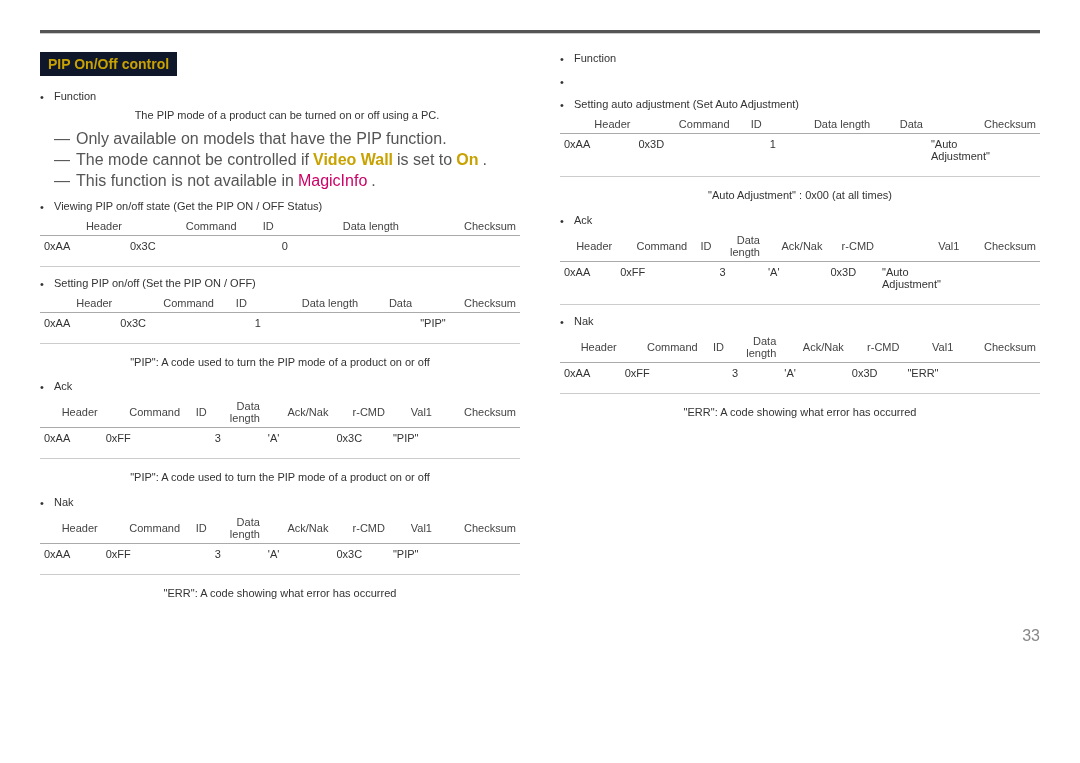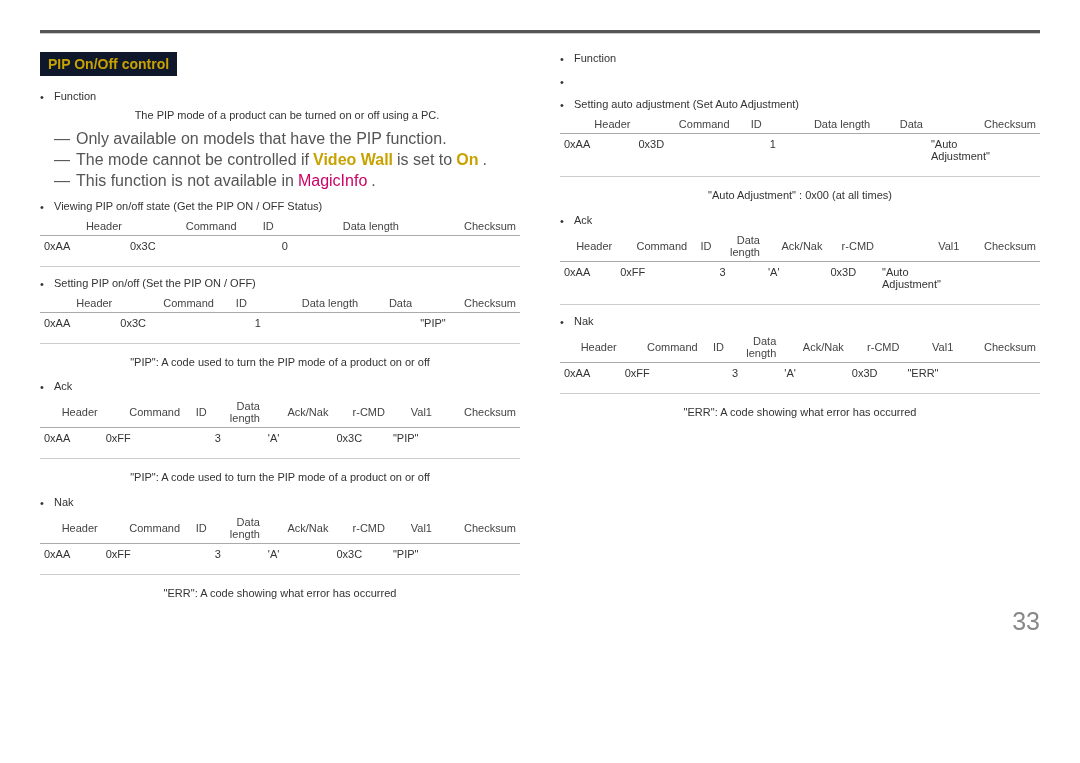--- a/index.html
+++ b/index.html
@@ -100,22 +100,23 @@
       text-align: center;
     }
     .indent {
       padding-left: 14px;
     }
     .section-gap {
       margin-top: 10px;
     }
     .page-number {
       text-align: right;
-      font-size: 25px;
+      font-size: 16px;
       color: #888;
+      margin-top: 20px;
     }
   </style>
 </head>
 <body>
 
 <div class="top-border" style="border-top: 3px solid #555; margin-bottom: 0;"></div>
 <div class="right-border" style="border-top: 1px solid #ccc; margin-bottom: 18px;"></div>
 
 <div class="page-layout">
 

